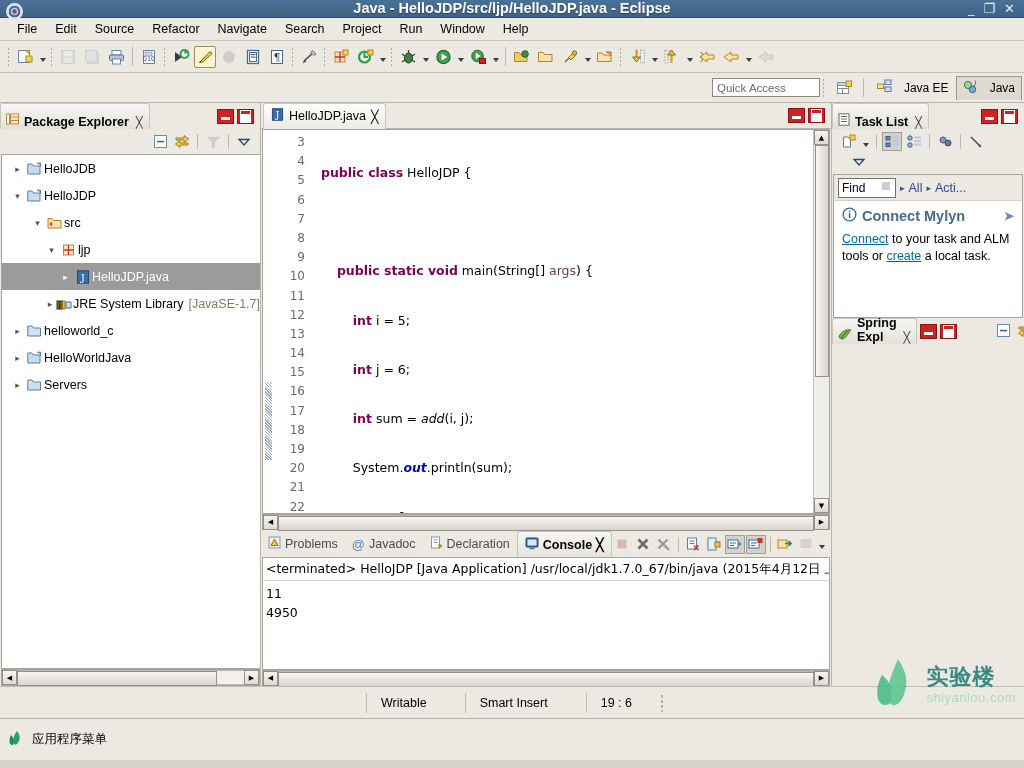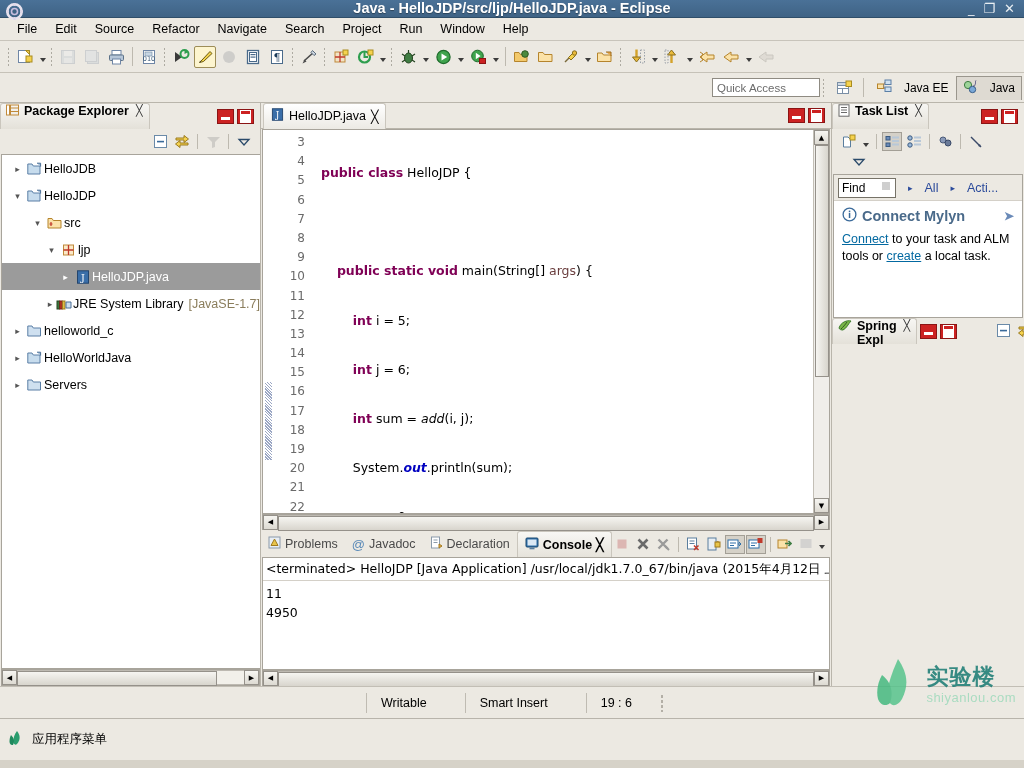--- a/index.html
+++ b/index.html
@@ -133,21 +133,21 @@
 
   
   .panel { background: #ece9e2; display: flex; flex-direction: column; }
   .view-tabbar {
     height: 26px;
     display: flex; align-items: center;
     position: relative;
   }
   .view-tab {
     height: 26px;
-    display: flex; align-items: flex-start; gap: 5px;
+    display: flex; align-items: flex-end; gap: 5px;
     padding: 0 6px 0 5px;
     font-size: 12.5px; font-weight: bold;
     background: linear-gradient(#f7f6f3, #e4e1d9);
     border-top: 1px solid #cac6bd;
     border-left: 1px solid #cac6bd;
     border-right: 1px solid #cac6bd;
     border-radius: 3px 3px 0 0;
   }
   .view-tab .closex {
     font-family: "DejaVu Sans", sans-serif;
@@ -379,21 +379,21 @@
   }
   #tasklist { height: 215px; display: flex; flex-direction: column; }
   #task-body {
     flex: 1; background: #fff;
     border: 1px solid #a8a49b;
     margin: 0 1px;
     display: flex; flex-direction: column;
   }
   #task-find {
     height: 26px; display: flex; align-items: center;
-    gap: 12px; padding: 2px 4px;
+    gap: 4px; padding: 2px 4px;
     font-size: 12px;
     border-bottom: 1px solid #d4d0c8;
     background: #ece9e2;
   }
   #find-box {
     height: 20px; width: 58px;
     background: #fff; border: 1px solid #767267;
     display: flex; align-items: center; justify-content: space-between;
     padding: 0 3px;
     font-size: 12px;

